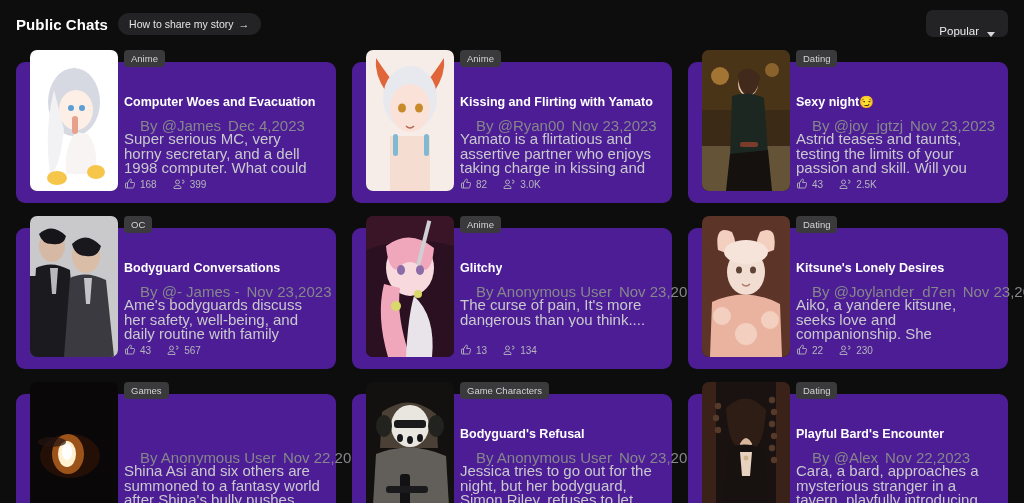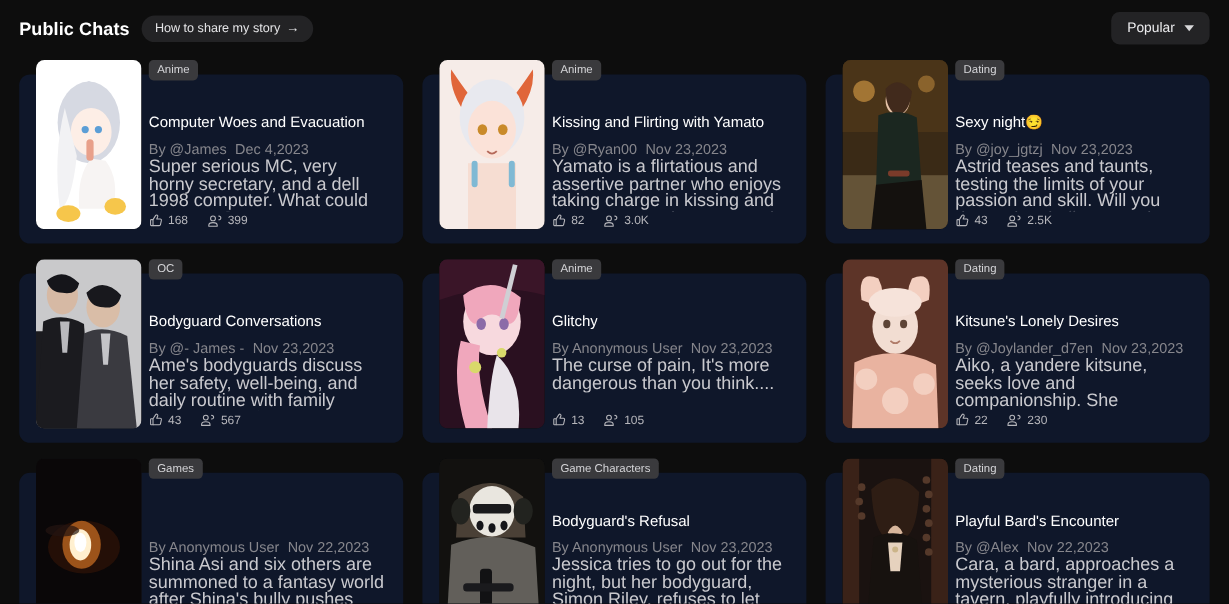--- a/index.html
+++ b/index.html
@@ -58,21 +58,21 @@
     line-height: 1;
     color: #e4e4e6;
   }
 
   .sort-dropdown {
     position: absolute;
     right: 16px;
     top: 10px;
     height: 27px;
     display: inline-flex;
-    align-items: center;
+    align-items: flex-end;
     gap: 8px;
     padding: 0 13px;
     border-radius: 7px;
     background: #232325;
     color: #ececee;
     font-size: 11.5px;
     cursor: pointer;
   }
   .caret {
     width: 0; height: 0;
@@ -92,21 +92,21 @@
     column-gap: 16px;
     row-gap: 13px;
   }
 
   
   .card {
     position: relative;
     width: 320px;
     height: 141px;
     margin-top: 12px;
-    background: #0f172a;
+    background: #4c1d95;
     border-radius: 9px;
   }
 
   .thumb {
     position: absolute;
     left: 14px;
     top: -12px;
     width: 88px;
     height: 141px;
     border-radius: 7px;
@@ -138,32 +138,32 @@
     font-size: 9.5px;
     white-space: nowrap;
     cursor: pointer;
   }
 
   .card-title {
     position: absolute;
     left: 0;
     top: 33px;
     font-size: 12.5px;
-    font-weight: normal;
+    font-weight: bold;
     color: #ffffff;
     white-space: nowrap;
     overflow: hidden;
     cursor: pointer;
   }
 
   .meta {
     position: absolute;
-    left: 0;
+    left: 16px;
     top: 55px;
-    font-size: 12px;
+    font-size: 15px;
     color: #86868c;
     white-space: nowrap;
   }
   .meta .date { margin-left: 7px; }
 
   .desc {
     position: absolute;
     left: 0;
     top: 70px;
     width: 197px;
@@ -439,21 +439,21 @@
           <span>13</span>
         </span>
         <span class="stat">
           <span>
                 <svg width="13" height="12" viewBox="0 0 26 24" fill="none" stroke="#b6b6bb" stroke-width="1.8" stroke-linejoin="round">
                   <circle cx="9" cy="8" r="4"></circle>
                   <path d="M2 21v-1.5C2 16.5 5 15 9 15s7 1.5 7 4.5V21z"></path>
                   <path d="M18 4.5a3 3 0 1 1 0 5.6"></path>
                 </svg>
               </span>
-          <span>105</span>
+          <span>134</span>
         </span>
       </div>
     </div>
       </div>
       <div class="card">
     <div class="thumb">
       <svg viewBox="0 0 88 141" preserveAspectRatio="xMidYMid slice">
     <rect width="88" height="141" fill="#5d3428"></rect>
     <path d="M16 34 Q12 8 30 16 Q36 28 32 40Z" fill="#f3cfc0"></path>
     <path d="M72 34 Q76 8 58 16 Q52 28 56 40Z" fill="#f3cfc0"></path>

